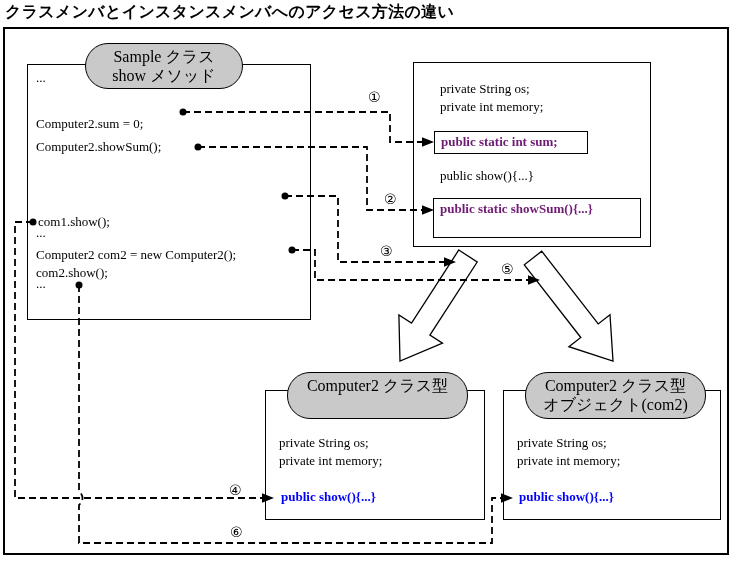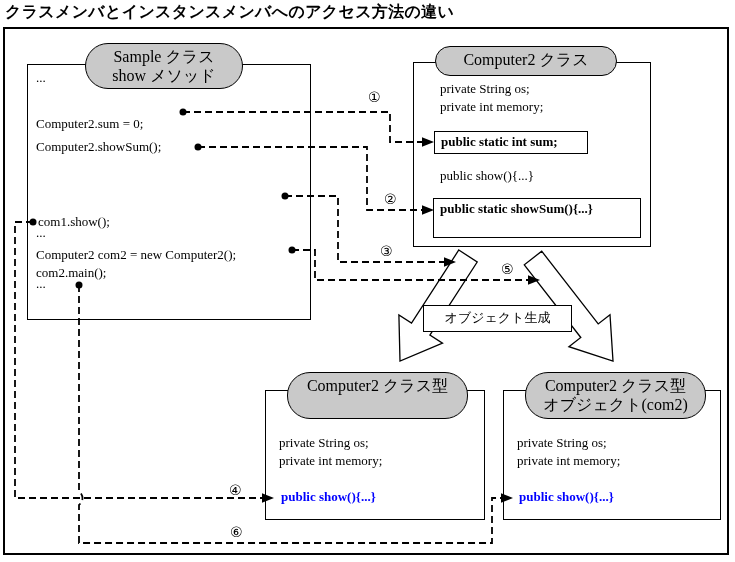--- a/index.html
+++ b/index.html
@@ -18,21 +18,21 @@
   .com2{left:503px;top:390px;width:218px;height:130px;}
   .wires{position:absolute;left:0;top:0;}
   .bubble{position:absolute;background:#c9c9c9;border:1.5px solid #000;box-sizing:border-box;
           text-align:center;font-size:16px;white-space:nowrap;}
   .b2{border-radius:23px;padding-top:3px;}
   .b2 div{line-height:19px;}
   .b1{border-radius:15px;line-height:26px;}
   .codeline{position:absolute;font-size:13px;line-height:16px;white-space:nowrap;}
   .blue{color:#0000ff;font-weight:bold;}
   .bluebox{position:absolute;border:1.5px solid #000;background:#fff;box-sizing:border-box;
-           font-size:13px;font-weight:bold;color:#000000;line-height:20px;
+           font-size:13px;font-weight:bold;color:#701a75;line-height:20px;
            padding-left:6px;white-space:nowrap;}
   .creation{position:absolute;left:423px;top:305px;width:149px;height:27px;background:#fff;
             border:1.5px solid #000;box-sizing:border-box;text-align:center;
             font-size:13px;line-height:24px;}
   .marker{position:absolute;font-family:"DejaVu Sans","Liberation Sans",sans-serif;
           font-size:14px;line-height:16px;}
 </style>
 </head>
 <body>
 
@@ -81,31 +81,29 @@
     <div>Sample クラス</div>
     <div>show メソッド</div>
   </div>
 
   <div class="codeline" style="left:36px;top:70px;">...</div>
   <div class="codeline" style="left:36px;top:104px;margin-top:12px;">Computer2.sum = 0;</div>
   <div class="codeline" style="left:36px;top:139px;">Computer2.showSum();</div>
   <div class="codeline" style="left:38px;top:214px;">com1.show();</div>
   <div class="codeline" style="left:36px;top:225px;">...</div>
   <div class="codeline" style="left:36px;top:247px;">Computer2 com2 = new Computer2();</div>
-  <div class="codeline" style="left:36px;top:265px;">com2.main();</div>
+  <div class="codeline" style="left:36px;top:265px;">com2.show();</div>
   <div class="codeline" style="left:36px;top:276px;">...</div>
 
-  <div class="bubble b1" style="left:435px;top:46px;width:182px;height:30px;">Computer2 クラス</div>
   <div class="codeline" style="left:440px;top:81px;">private String os;</div>
   <div class="codeline" style="left:440px;top:99px;">private int memory;</div>
   <div class="bluebox" style="left:434px;top:131px;width:154px;height:23px;">public static int sum;</div>
   <div class="codeline" style="left:440px;top:168px;">public show(){...}</div>
   <div class="bluebox" style="left:433px;top:198px;width:208px;height:40px;">public static showSum(){...}</div>
 
-  <div class="creation">オブジェクト生成</div>
 
   <div class="bubble b2" style="left:287px;top:372px;width:181px;height:47px;">
     <div>Computer2 クラス型</div>
   </div>
   <div class="codeline" style="left:279px;top:435px;">private String os;</div>
   <div class="codeline" style="left:279px;top:453px;">private int memory;</div>
   <div class="codeline blue" style="left:281px;top:489px;">public show(){...}</div>
 
   <div class="bubble b2" style="left:525px;top:372px;width:181px;height:47px;">
     <div>Computer2 クラス型</div>

